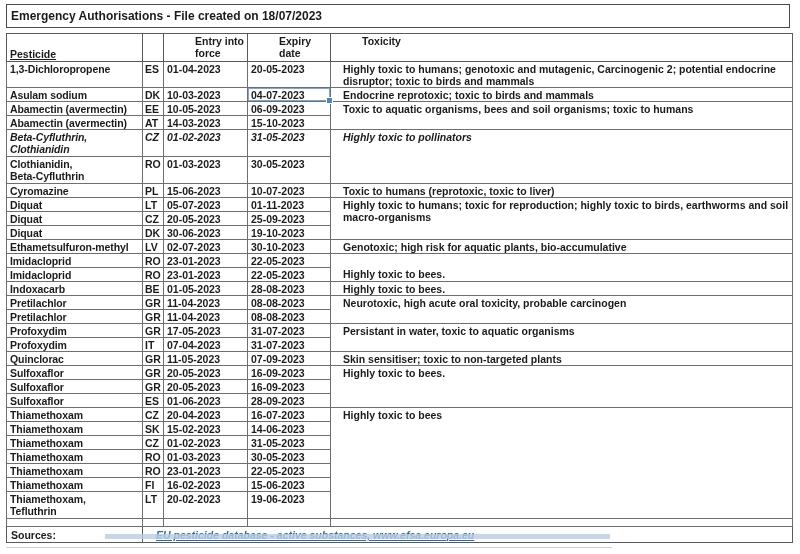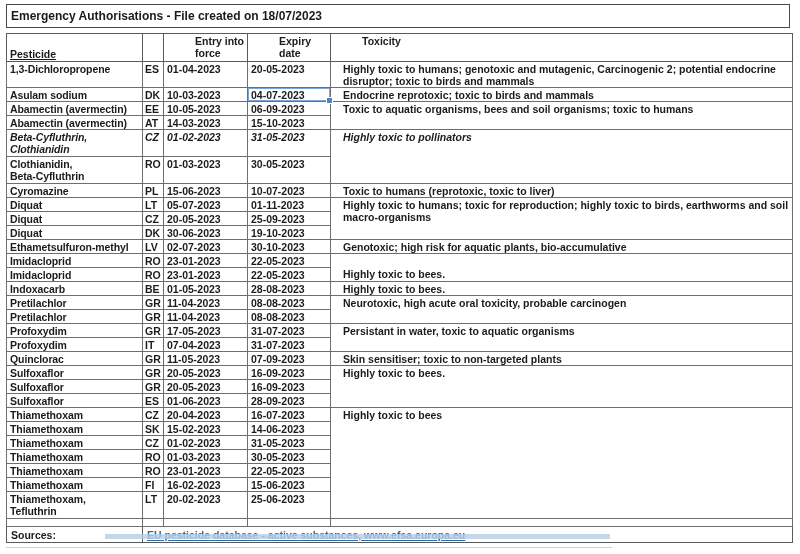--- a/index.html
+++ b/index.html
@@ -43,21 +43,21 @@
   }
   .handle{
     position:absolute;right:-3px;bottom:-3px;width:5px;height:5px;
     background:#4a86c8;border:1px solid #ffffff;z-index:3;display:block;
   }
 
   .sheet tfoot tr.empty-row{height:8px;}
   .sheet tfoot tr.sources-row{height:16px;}
   .sheet tfoot tr.sources-row td{vertical-align:middle;border-color:#5a5a5a;}
   td.src-label{padding-left:4px;}
-  td.src-link-cell{padding-left:4px;}
+  td.src-link-cell{padding-left:13px;font-style:italic;}
   .link{color:#2e6da4;text-decoration:underline;cursor:pointer;white-space:nowrap;}
 
   .band{
     position:absolute;left:105px;top:534px;width:505px;height:5px;
     background:#b7cde3;opacity:.8;
   }
   .faint-line{
     position:absolute;left:6px;top:547px;width:606px;height:1px;
     background:#cfcfcf;
   }
@@ -269,21 +269,21 @@
           <td class="c-pesticide">Thiamethoxam</td>
           <td class="c-ms">FI</td>
           <td class="c-entry">16-02-2023</td>
           <td class="c-expiry">15-06-2023</td>
         </tr>
         <tr style="height: 27px;">
           <td class="c-pesticide">Thiamethoxam,
 Tefluthrin</td>
           <td class="c-ms">LT</td>
           <td class="c-entry">20-02-2023</td>
-          <td class="c-expiry">25-06-2023</td>
+          <td class="c-expiry">19-06-2023</td>
         </tr>
       </tbody>
     <tfoot>
       <tr class="empty-row">
         <td></td>
         <td></td>
         <td></td>
         <td></td>
         <td></td>
       </tr>

